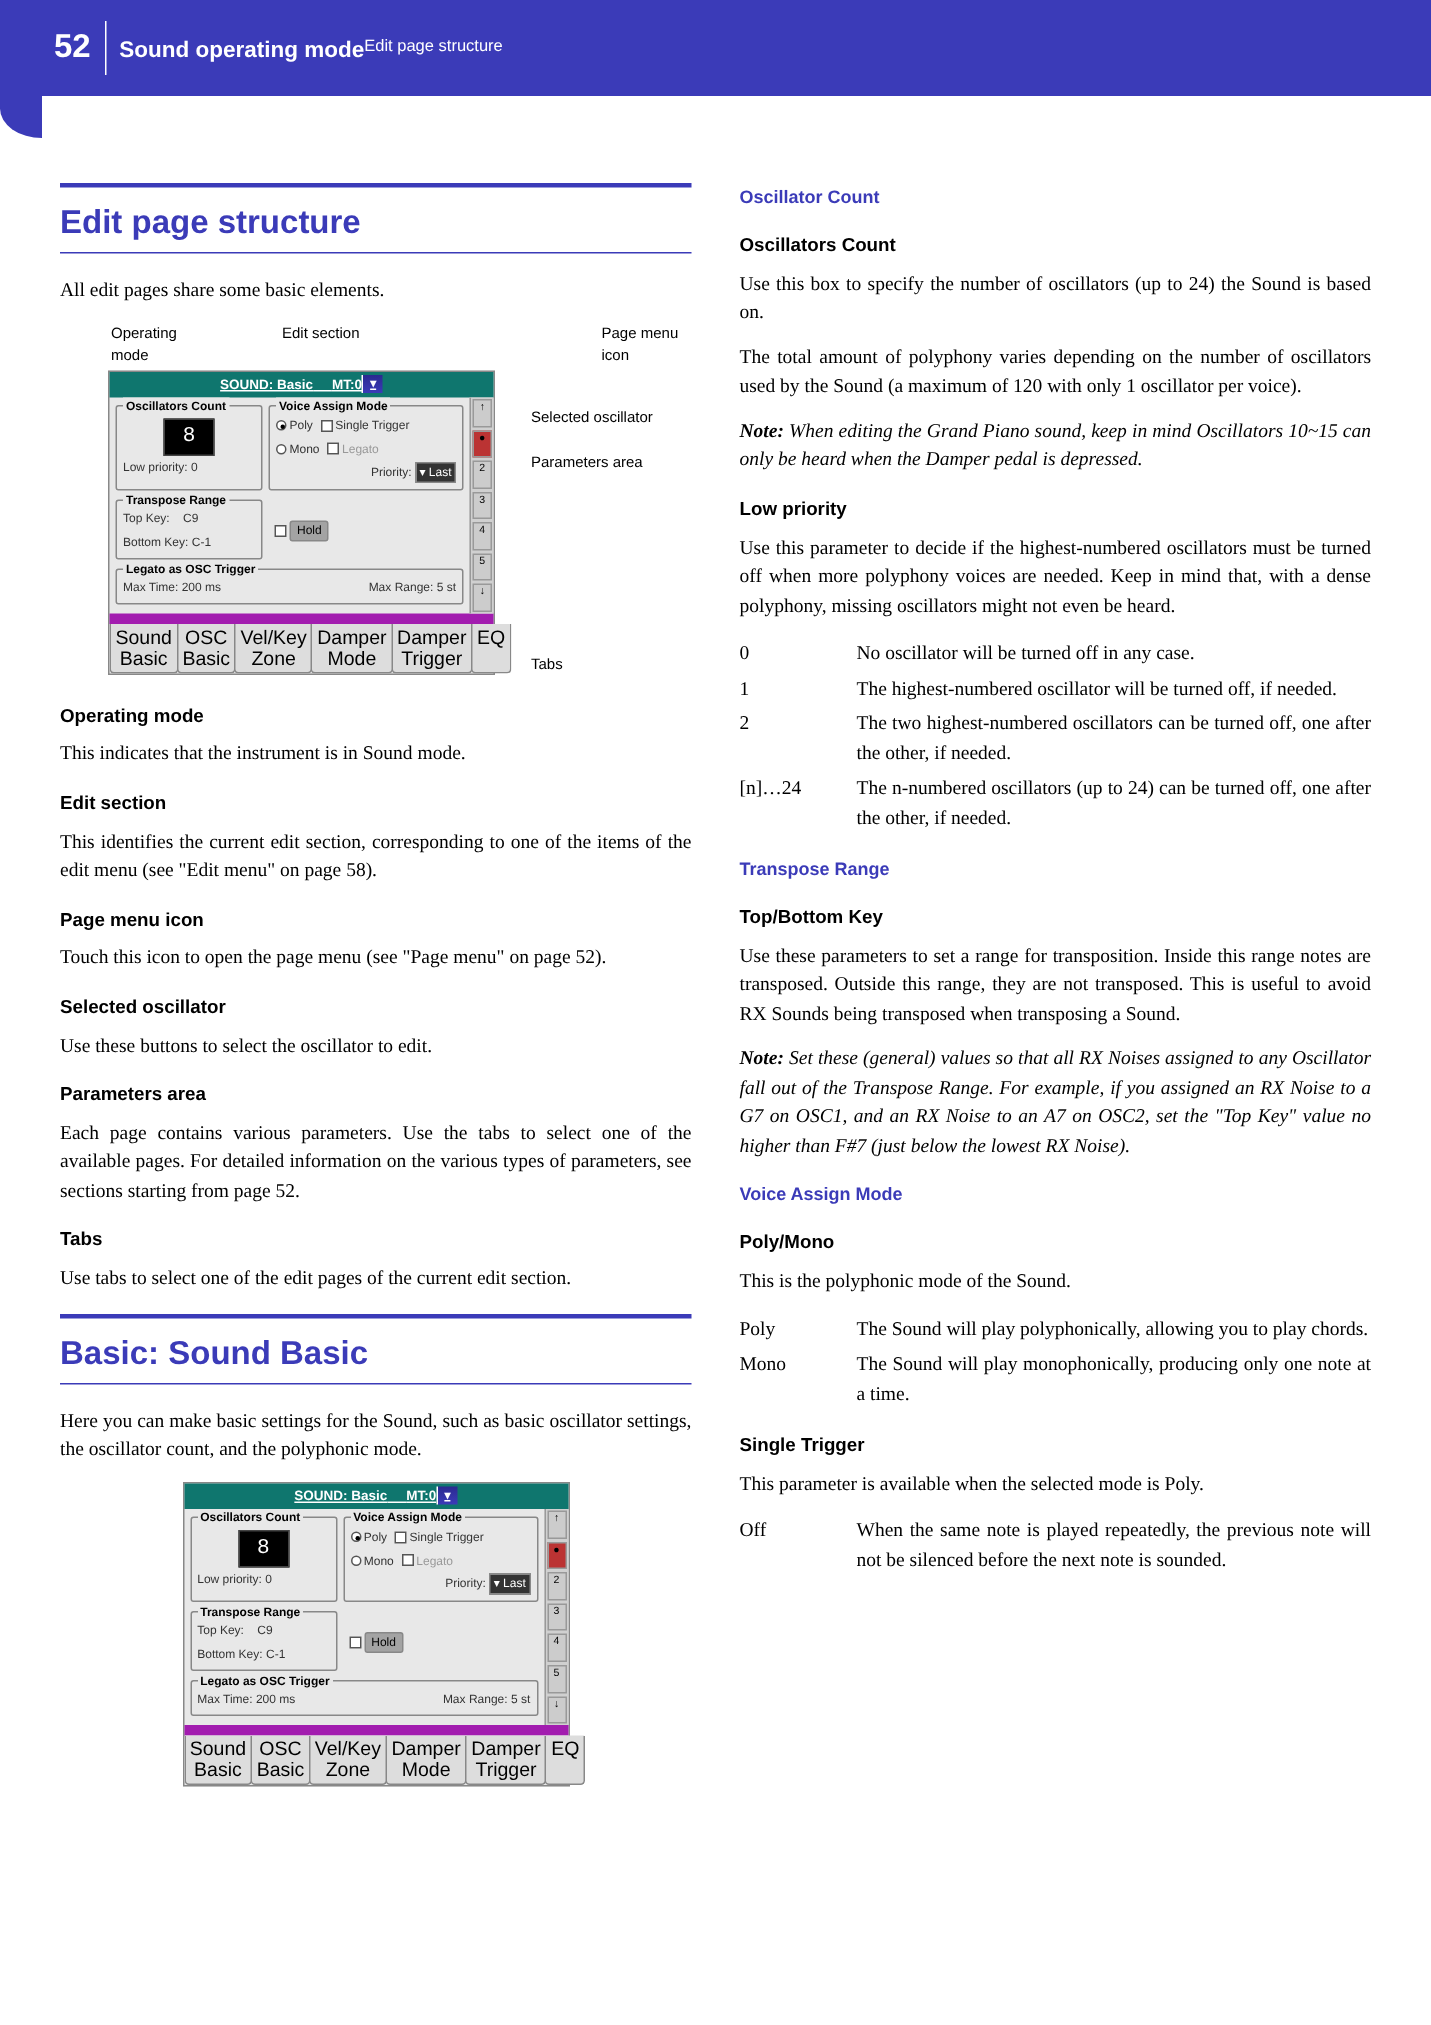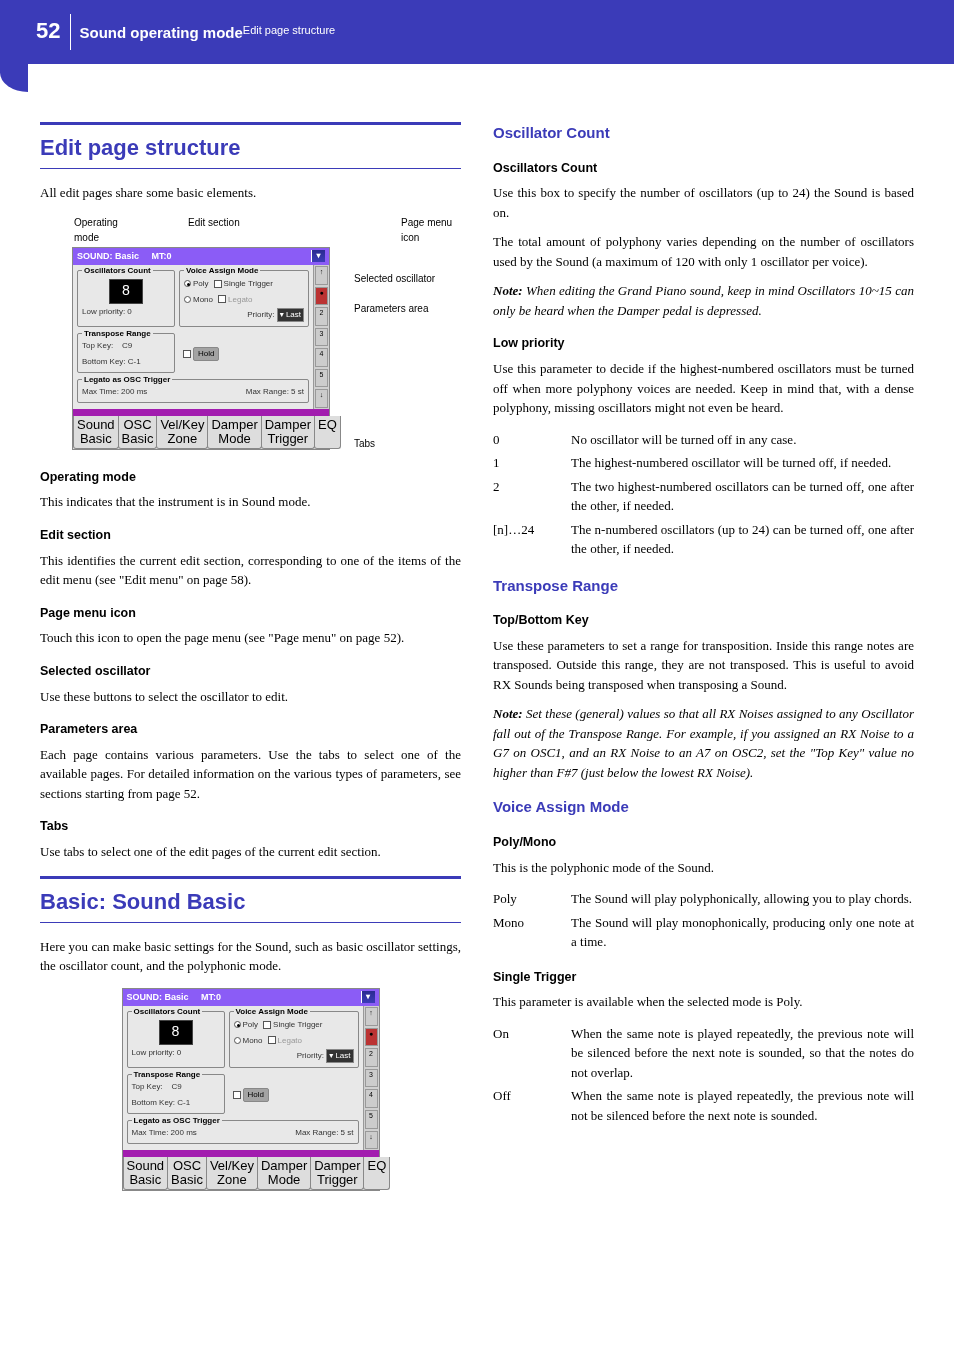--- a/index.html
+++ b/index.html
@@ -66,21 +66,21 @@
     font-size: 22px;
     font-weight: bold;
     border-top: 3px solid #3b3bb8;
     border-bottom: 1px solid #3b3bb8;
     padding: 6px 0 4px 0;
     margin: 14px 0 14px 0;
   }
   h2.sub {
     color: #3b3bb8;
     font-family: Arial, sans-serif;
-    font-size: 15px;
+    font-size: 12px;
     font-weight: bold;
     margin: 14px 0 8px 0;
   }
   h3.para {
     font-family: Arial, sans-serif;
     font-size: 12.5px;
     font-weight: bold;
     margin: 14px 0 6px 0;
     color: #000;
   }
@@ -106,27 +106,28 @@
   }
   .ui-box {
     border: 1px solid #888;
     background: #e8e8e8;
     font-family: Arial, sans-serif;
     font-size: 9px;
     width: 258px;
     position: relative;
   }
   .ui-title {
-    background: #8b5cf6;
+    background: #0f766e;
     color: #fff;
     padding: 2px 4px;
     font-weight: bold;
     font-size: 9px;
     display: flex;
-    justify-content: space-between;
+    justify-content: center;
+    text-decoration: underline;
   }
   .ui-menu-icon { width: 14px; height: 12px; background: linear-gradient(#2a2a90, #3b3bb8); border-left: 1px solid #fff; text-align: center; color:#fff; font-size:8px;}
   .ui-body { display: flex; }
   .ui-main { flex: 1; padding: 3px 4px 2px 4px; }
   .ui-side { width: 16px; background: #d0d0d0; border-left: 1px solid #999; display: flex; flex-direction: column; }
   .ui-side .sb { flex:1; border:1px solid #999; margin:1px; background:#ccc; font-size:7px; text-align:center; }
   .ui-group {
     border: 1px solid #888;
     border-radius: 2px;
     margin: 2px 0 4px 0;
@@ -404,24 +405,20 @@
             <td class="key">Mono</td>
             <td>The Sound will play monophonically, producing only one note at a time.</td>
           </tr>
     </tbody>
       </table>
 
     <h3 class="para">Single Trigger</h3>
     <p>This parameter is available when the selected mode is Poly.</p>
     <table class="def-table">
       <tbody>
-          <tr>
-            <td class="key">On</td>
-            <td>When the same note is played repeatedly, the previous note will be silenced before the next note is sounded, so that the notes do not overlap.</td>
-          </tr>
       <tr>
             <td class="key">Off</td>
             <td>When the same note is played repeatedly, the previous note will not be silenced before the next note is sounded.</td>
           </tr>
     </tbody>
       </table>
   </div>
 </div>
 
 </body></html>

